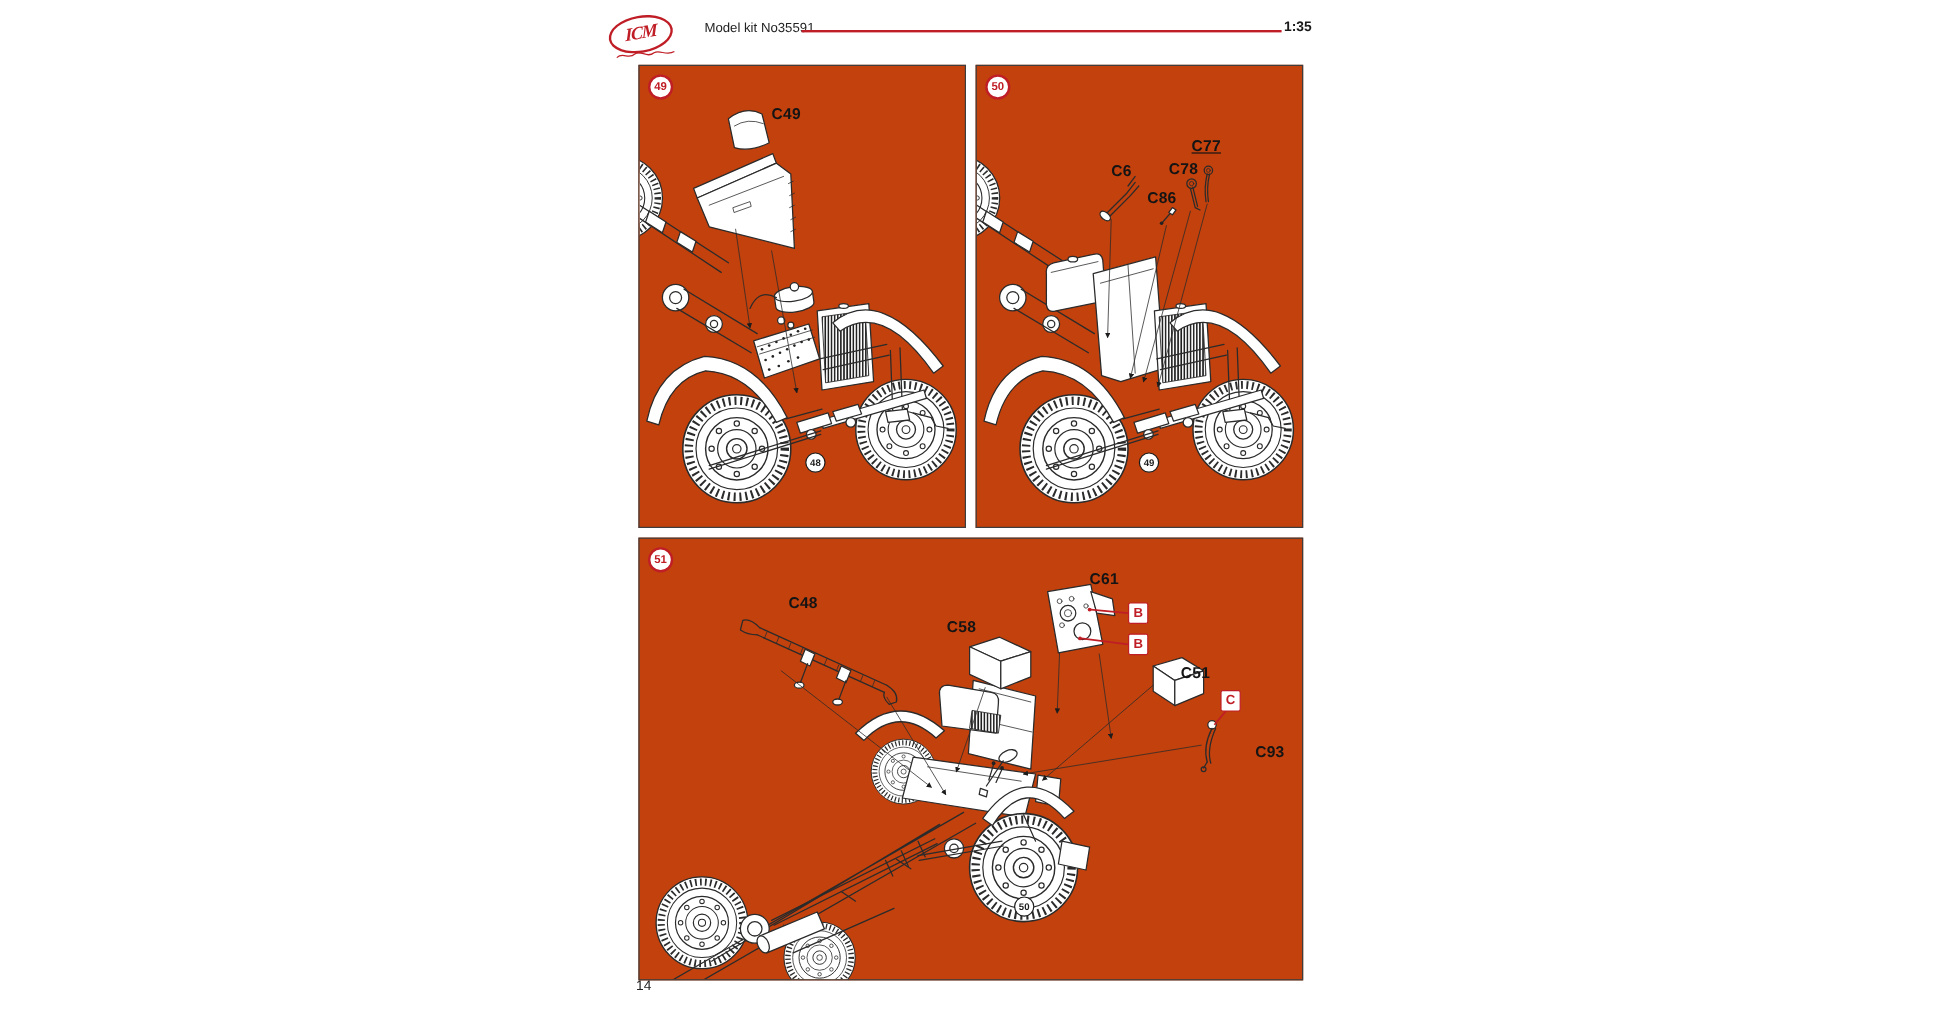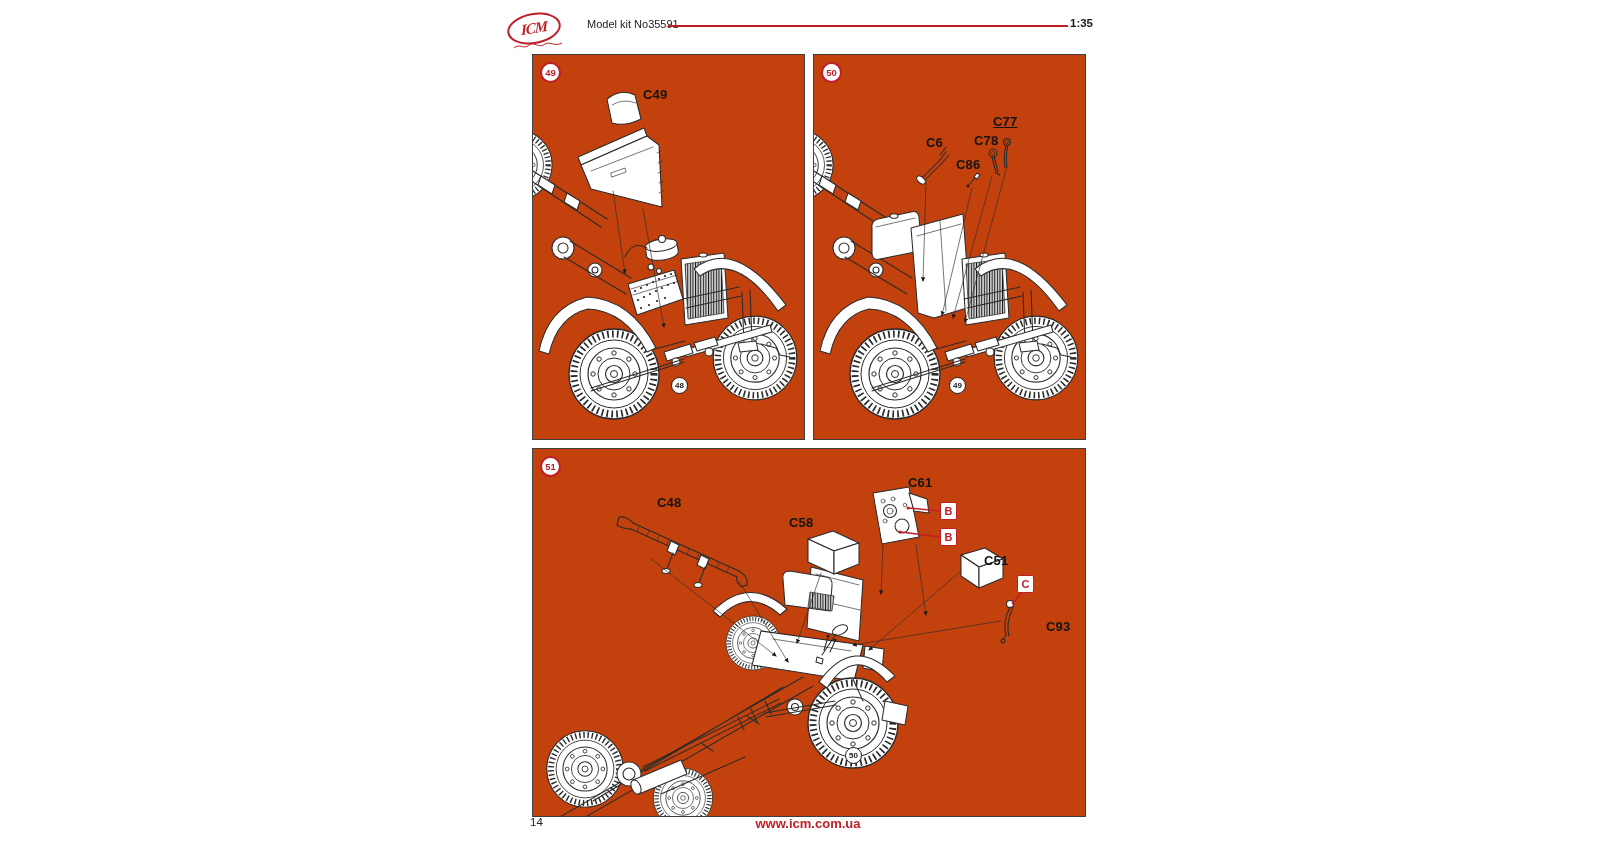--- a/index.html
+++ b/index.html
@@ -352,15 +352,14 @@
     </div>
     <div class="callout" style="left:484px; top:126px;">
       <span>C</span>
     </div>
     <div class="ref-badge" style="left:312px; top:298px;">
       <span>50</span>
     </div>
   </div>
 
   <span class="footer-page" style="left:530px; top:816px;">14</span>
-  <span class="footer-site" style="left:532px; top:816px; width:552px;">www.icm.com.ua</span>
 
 </div>
 
 </body></html>

